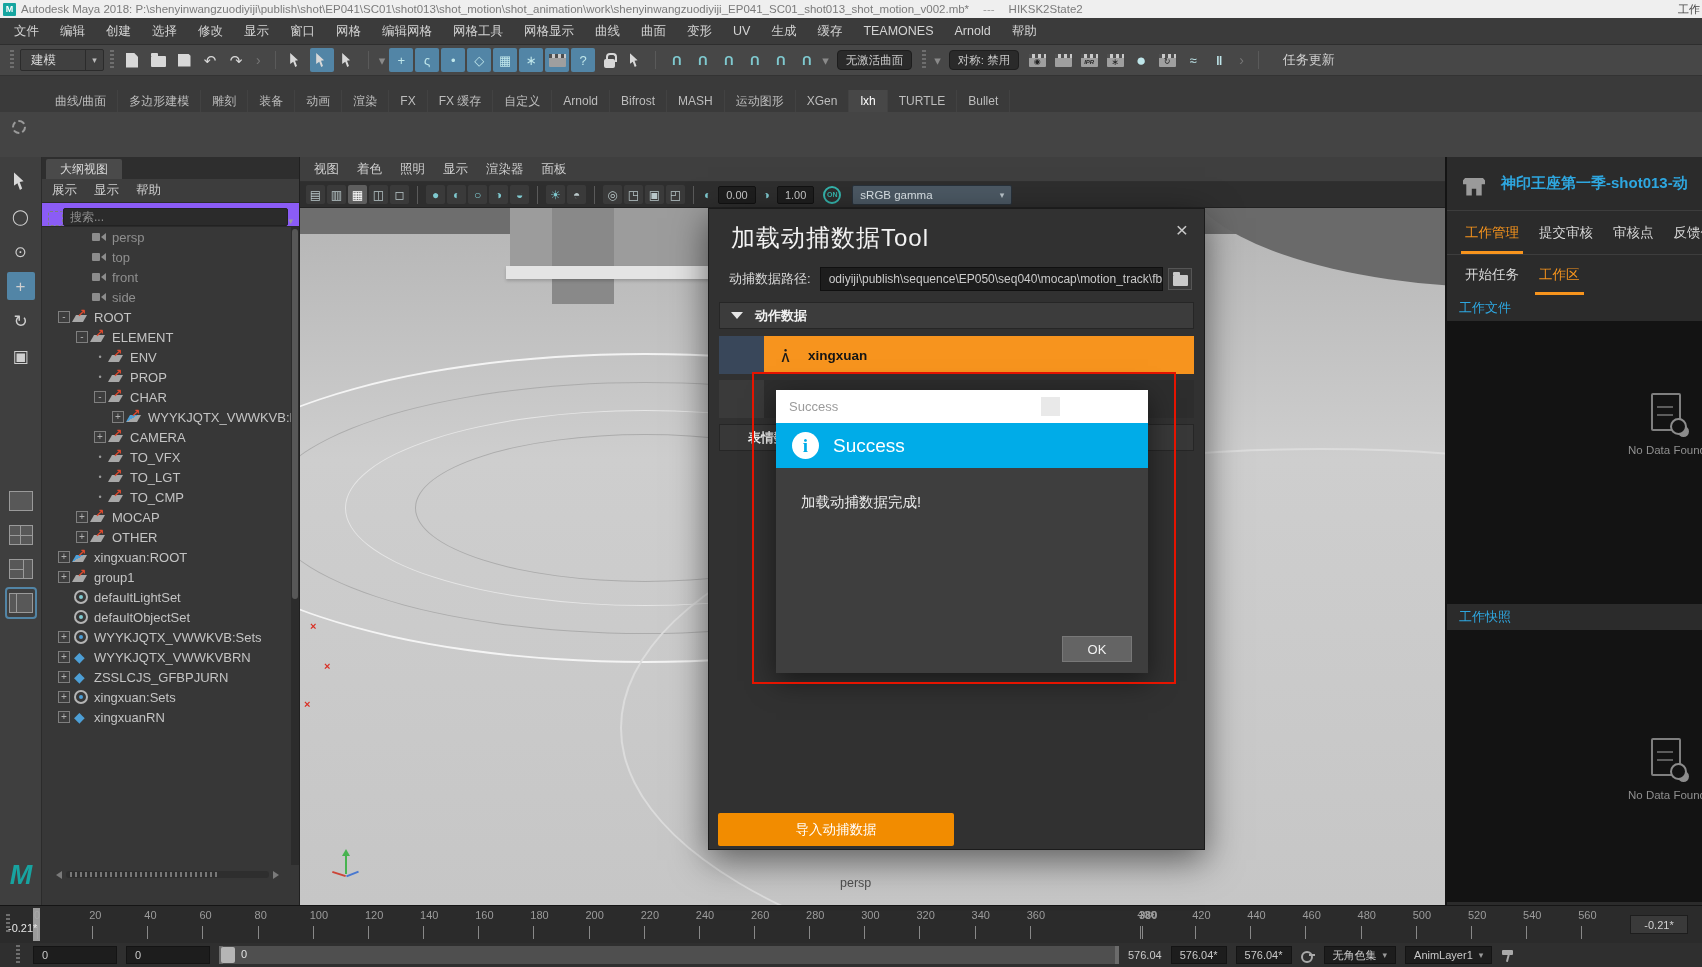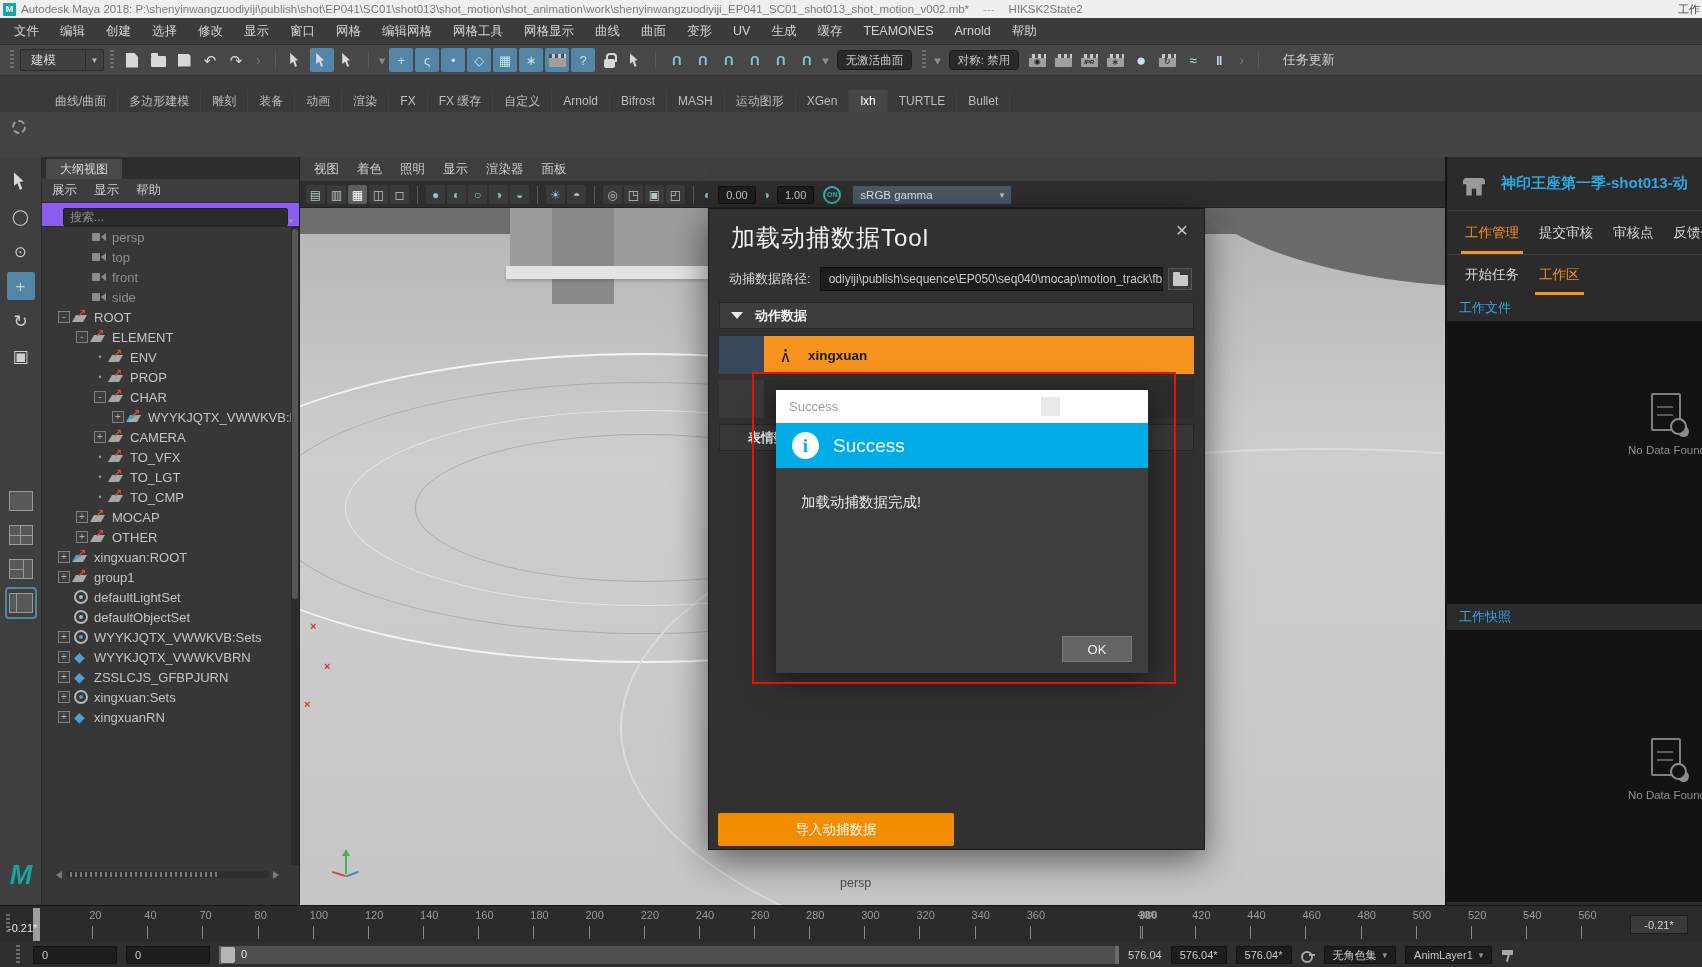--- a/index.html
+++ b/index.html
@@ -969,21 +969,21 @@
     </div>
   </div>
 
   <div id="timeline">
     <span class="vgrip" style="position:absolute;left:2px;top:8px"></span>
     <div id="timeline-ruler">
 
     <span class="tick" style="left: 26px;">0</span>
         <span class="tick" style="left: 81.15px;">20</span>
         <span class="tick" style="left: 136.3px;">40</span>
-        <span class="tick" style="left: 191.45px;">70</span>
+        <span class="tick" style="left: 191.45px;">60</span>
         <span class="tick" style="left: 246.6px;">80</span>
         <span class="tick" style="left: 301.75px;">100</span>
         <span class="tick" style="left: 356.9px;">120</span>
         <span class="tick" style="left: 412.05px;">140</span>
         <span class="tick" style="left: 467.2px;">160</span>
         <span class="tick" style="left: 522.35px;">180</span>
         <span class="tick" style="left: 577.5px;">200</span>
         <span class="tick" style="left: 632.65px;">220</span>
         <span class="tick" style="left: 687.8px;">240</span>
         <span class="tick" style="left: 742.95px;">260</span>

